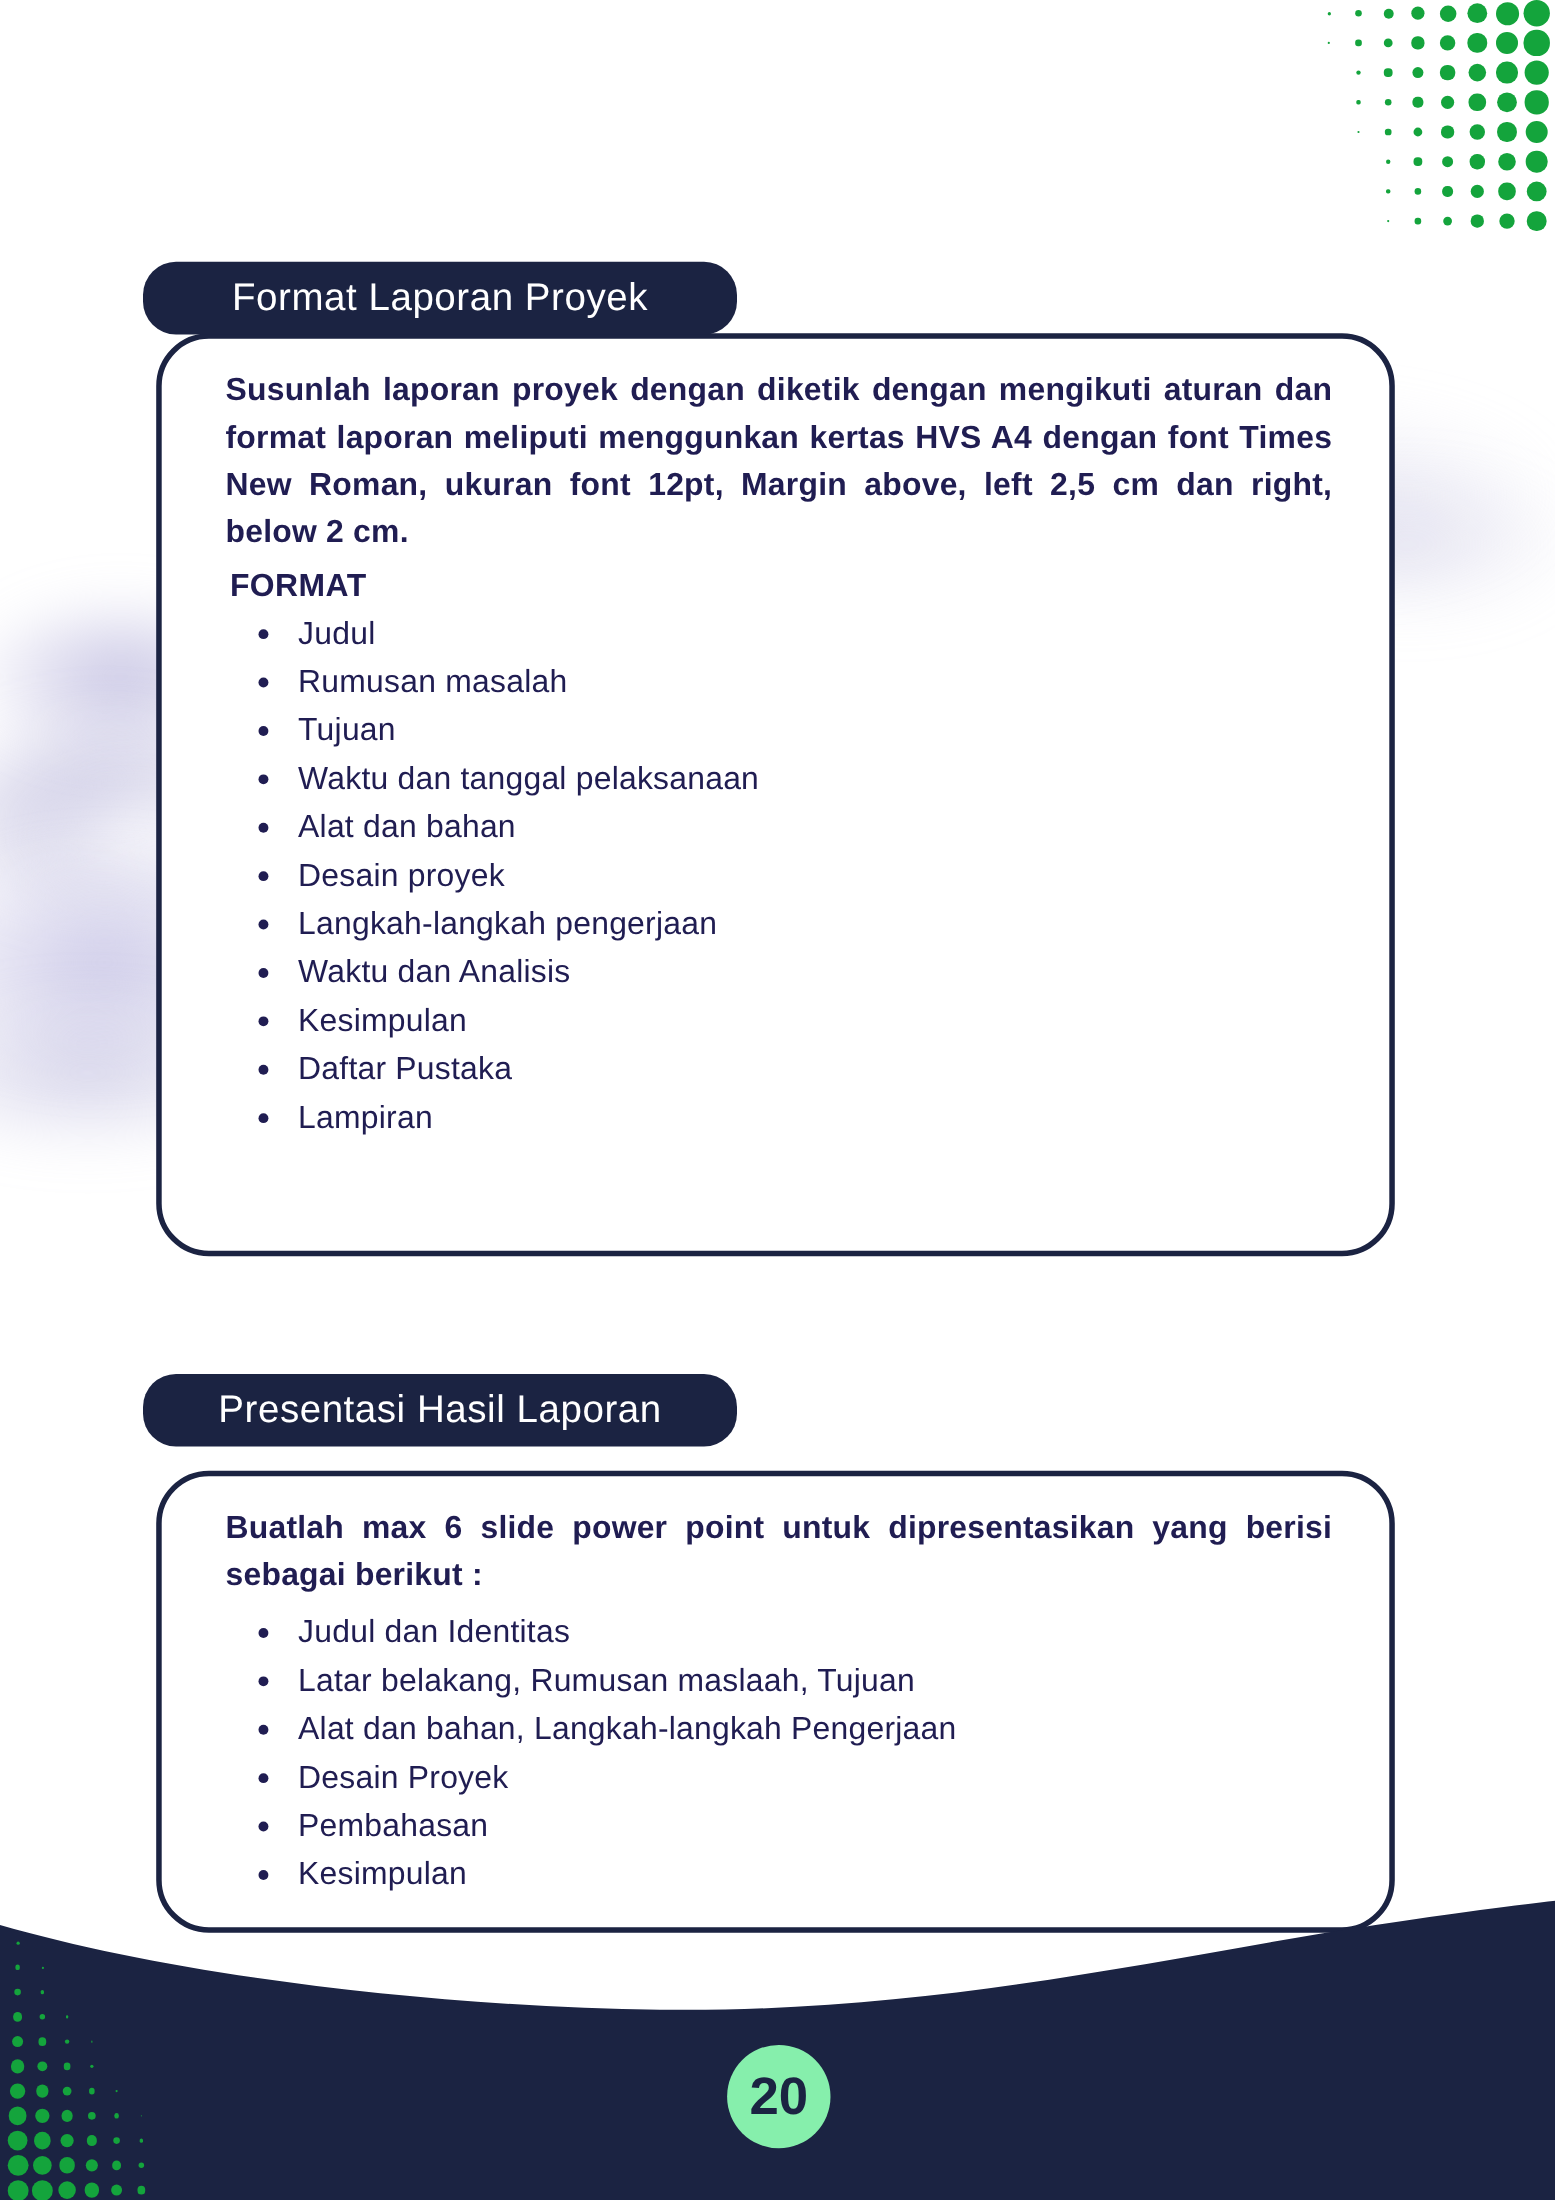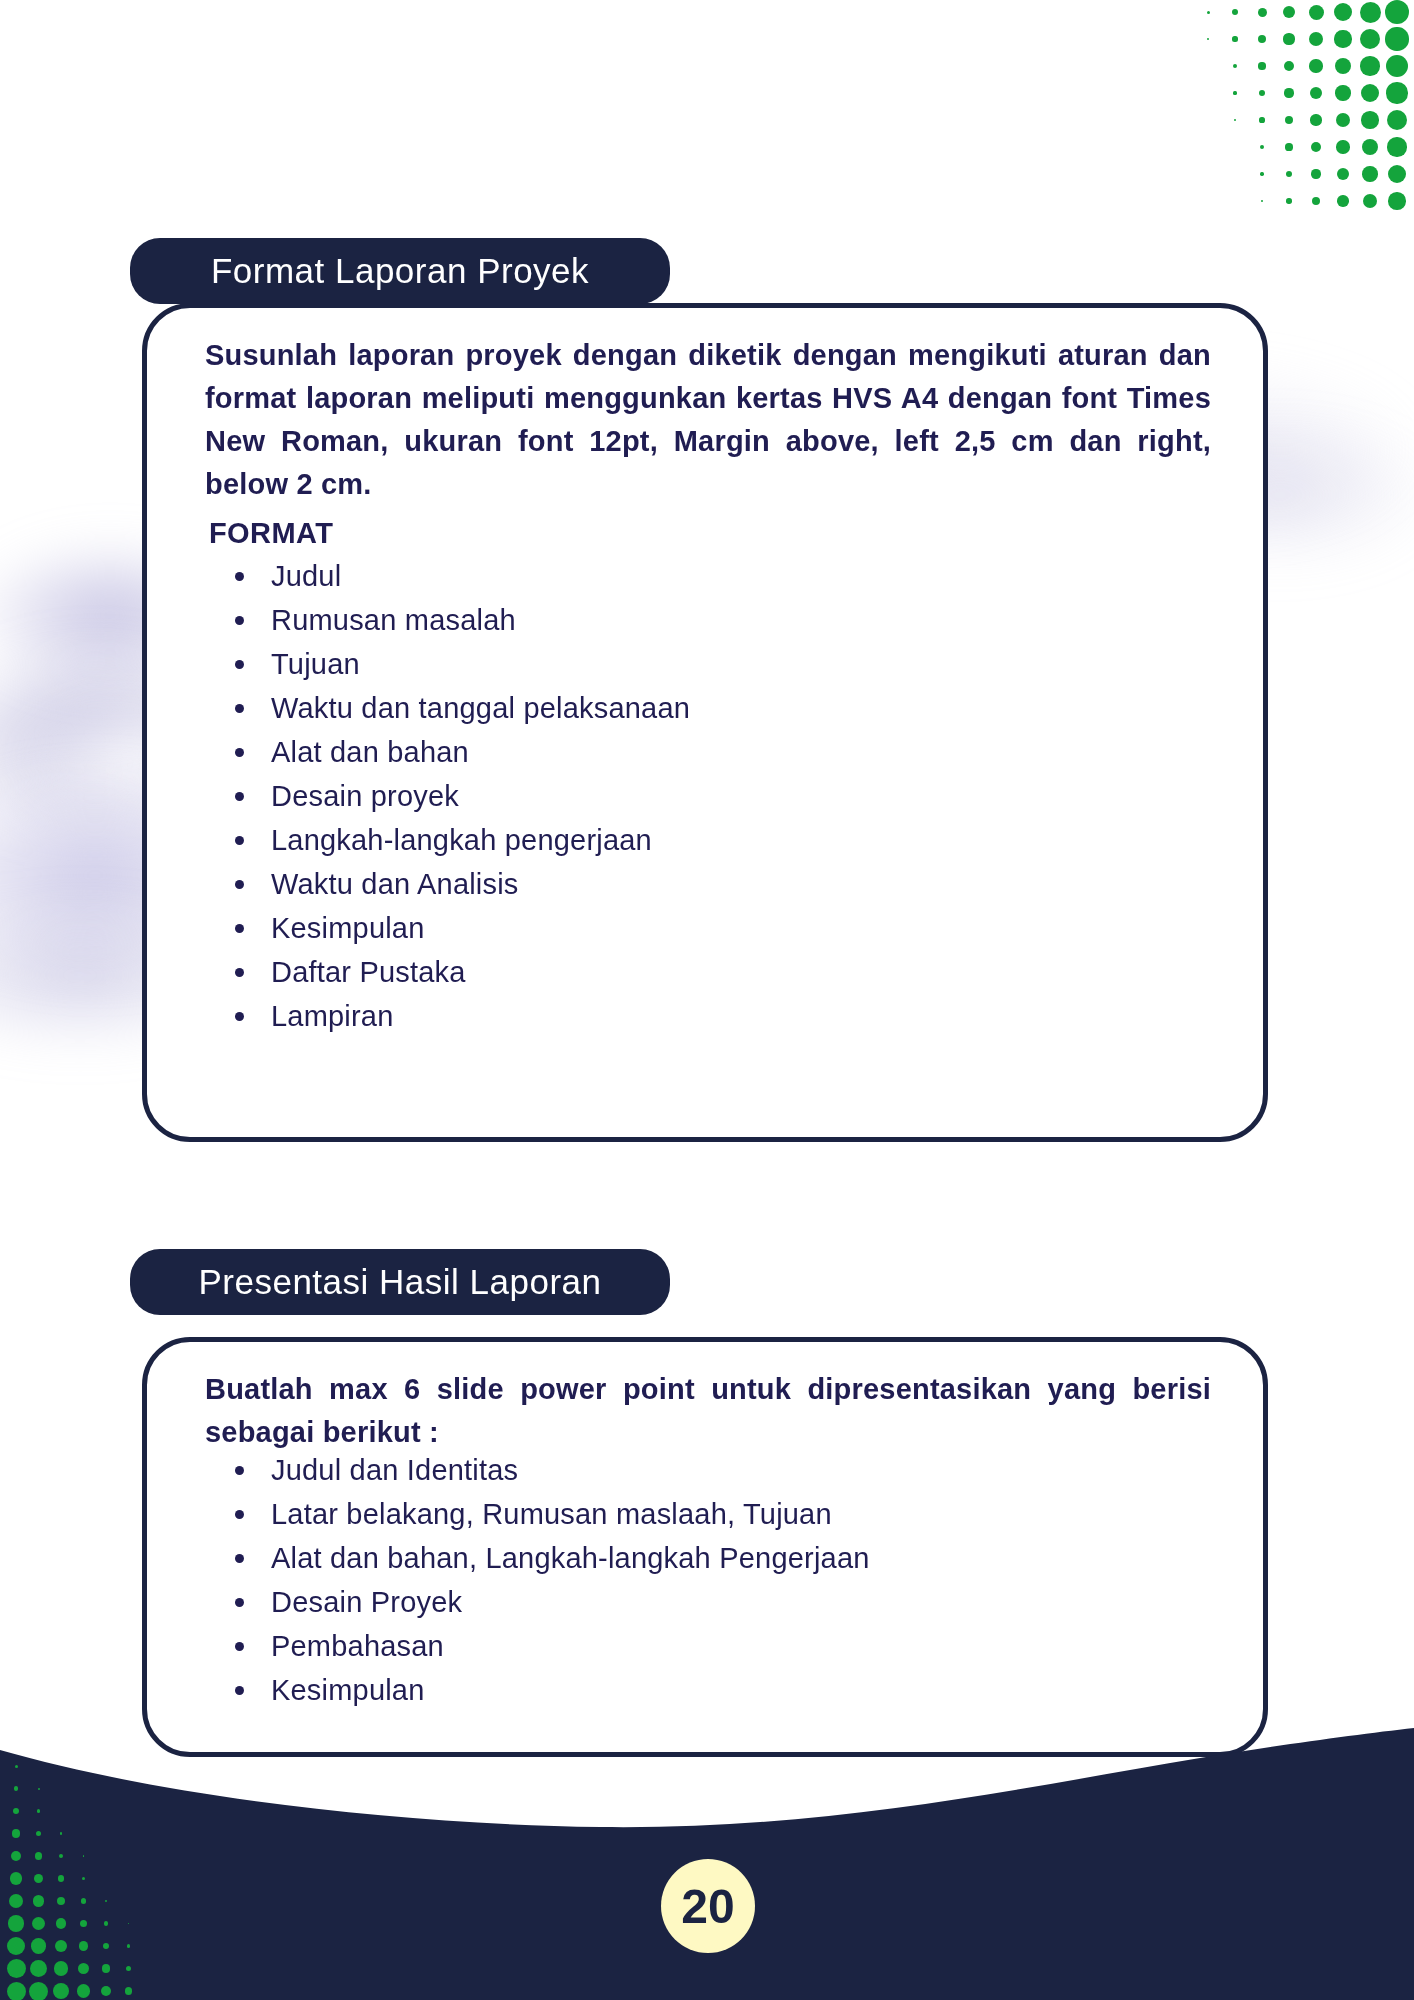--- a/index.html
+++ b/index.html
@@ -68,27 +68,27 @@
     position:relative;
     padding-left:36px;
     margin-bottom:15px;
   }
   ul.bullet-list li::before{
     content:"";
     position:absolute;left:0;top:10px;
     width:9px;height:9px;border-radius:50%;
     background:#201D52;
   }
-  .card-2 ul.bullet-list{margin-top:2px;}
+  .card-2 ul.bullet-list{margin-top:16px;}
   
   .footer-wave{position:absolute;left:0;top:1700px;width:1414px;height:300px;z-index:4;}
   .page-number-circle{
     position:absolute;left:661px;top:1859px;
     width:94px;height:94px;border-radius:50%;
-    background:#fef9c3;
+    background:#86efac;
     display:flex;align-items:center;justify-content:center;
     font-size:48px;font-weight:700;color:#1B2342;
     z-index:6;
   }
 </style>
 </head>
 <body>
 
 <div class="page">
 

